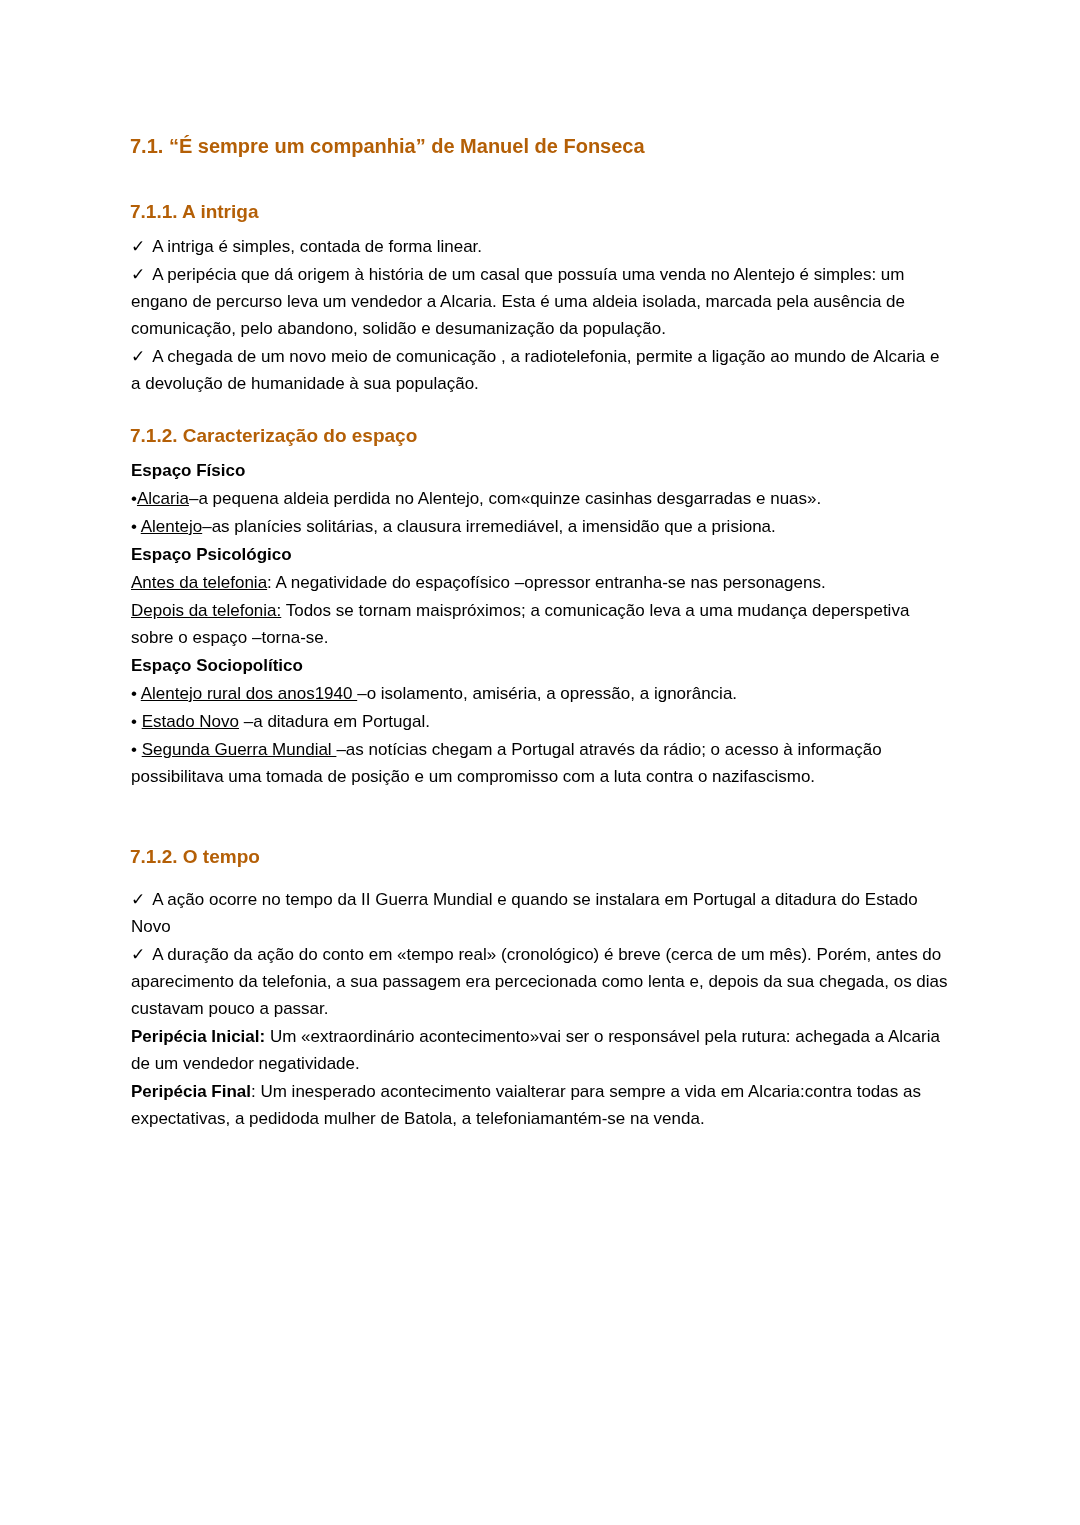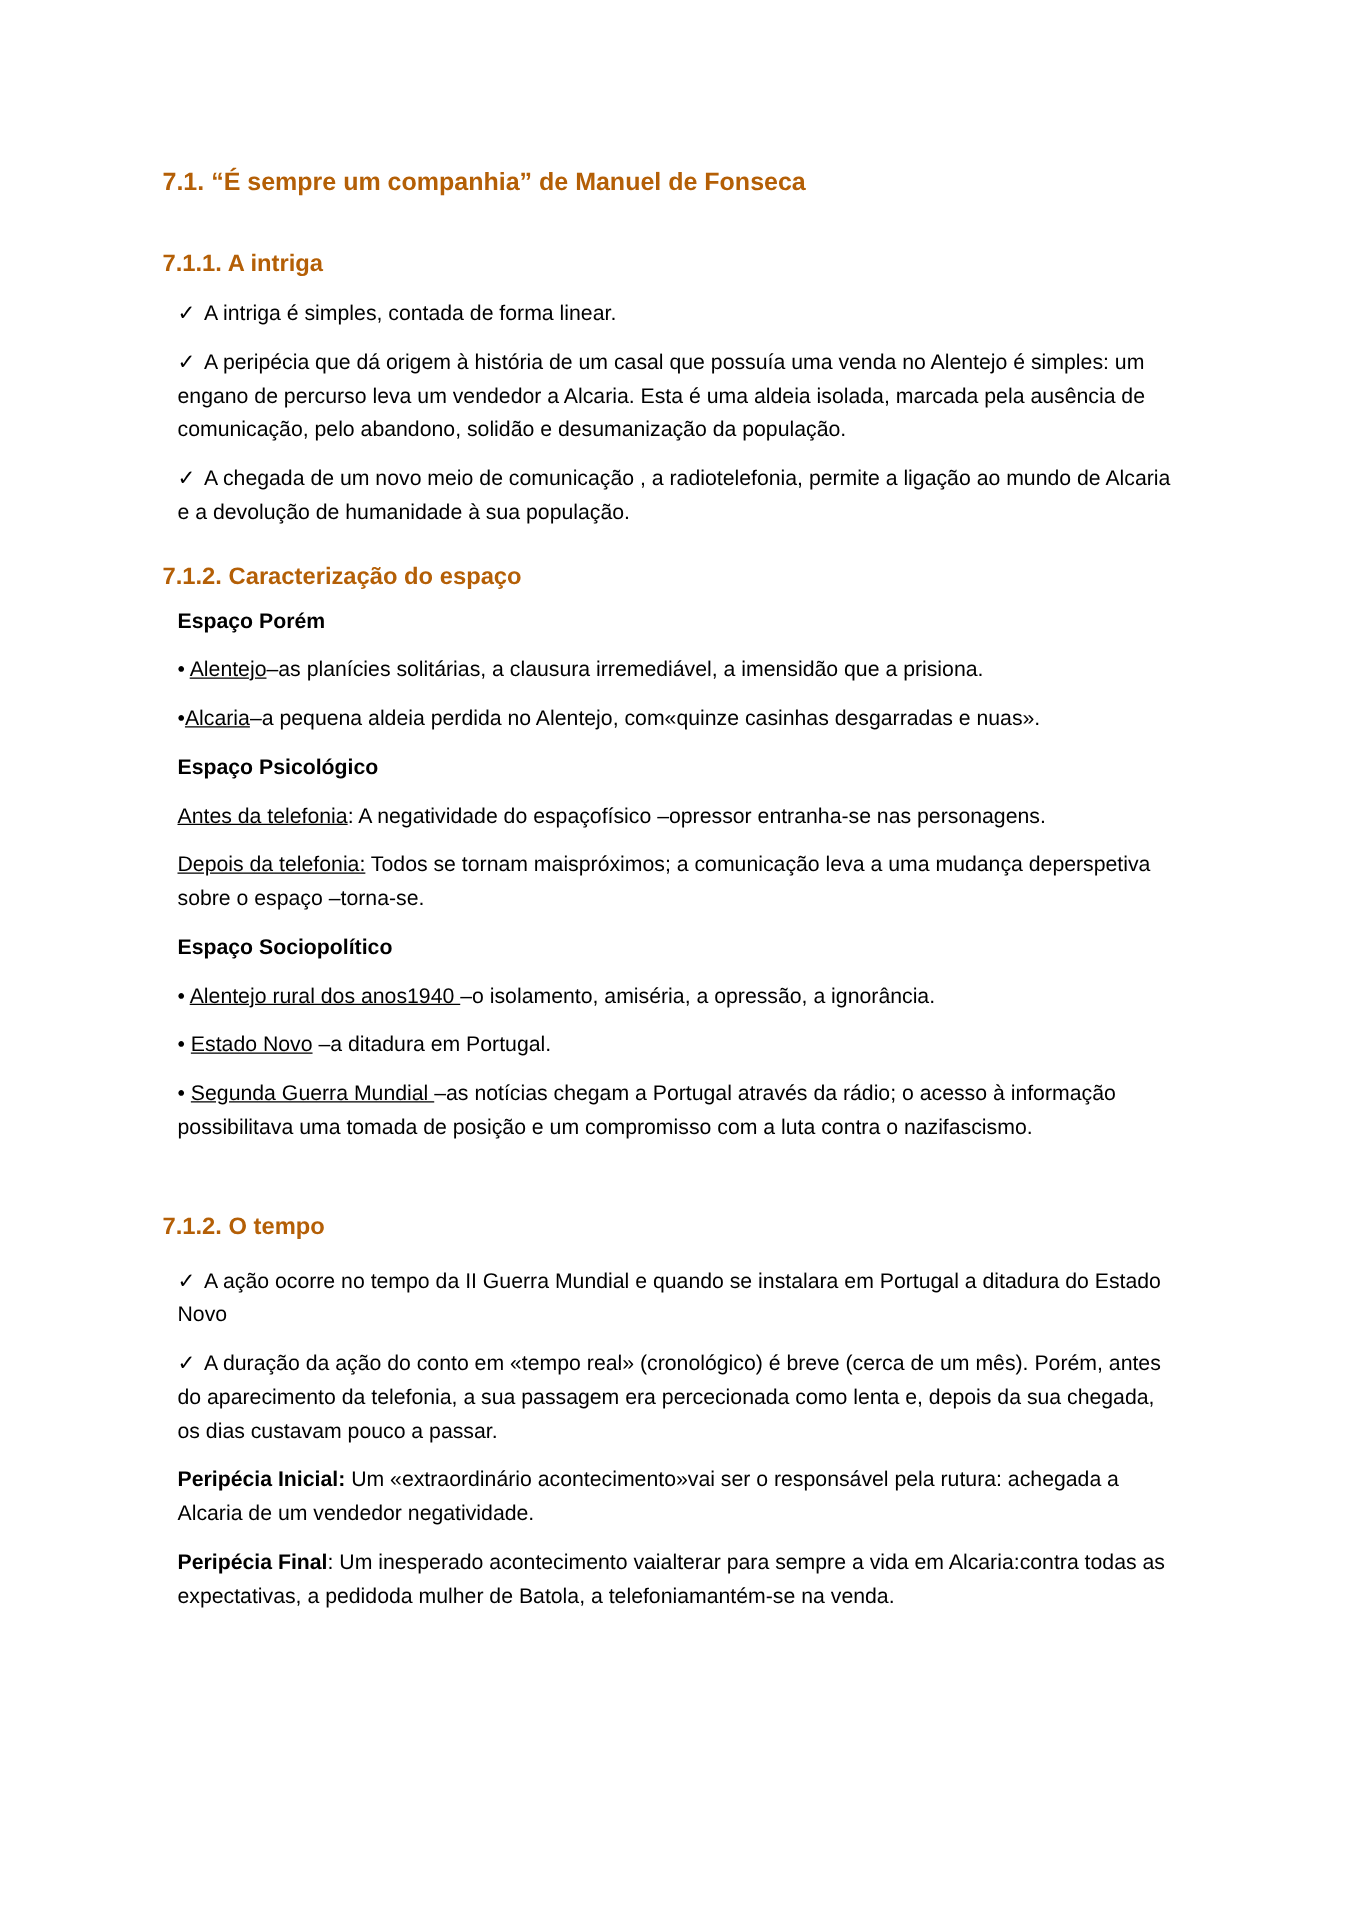--- a/index.html
+++ b/index.html
@@ -34,21 +34,21 @@
     line-height:26px;
     font-weight:700;
     margin:26px 0 8px 0;
   }
   .h2.first{margin-top:1px;}
   .h2.big-gap{margin-top:54px;margin-bottom:16px;}
   .sub{
     font-weight:700;
     margin-top:27px;
   }
-  p.body{margin:12px;}
+  p.body{margin:1px;}
   .para-gap{margin-top:27px;}
   .check{
     display:inline-block;
     margin-right:7px;
   }
   .u{text-decoration:underline;}
   .bold{font-weight:700;}
 </style>
 </head>
 <body>
@@ -60,23 +60,23 @@
   <section>
     <h2 class="h2 first">7.1.1. A intriga</h2>
     <p class="body"><span class="check">✓</span><span>A intriga é simples, contada de forma linear.</span></p>
     <p class="body"><span class="check">✓</span><span>A peripécia que dá origem à história de um casal que possuía uma venda no Alentejo é simples: um engano de percurso leva um vendedor a Alcaria. Esta é uma aldeia isolada, marcada pela ausência de comunicação, pelo abandono, solidão e desumanização da população.</span></p>
     <p class="body"><span class="check">✓</span><span>A chegada de um novo meio de comunicação , a radiotelefonia, permite a ligação ao mundo de Alcaria e a devolução de humanidade à sua população.</span></p>
   </section>
 
   <section>
     <h2 class="h2">7.1.2. Caracterização do espaço</h2>
 
-    <p class="body sub" style="margin-top:0;">Espaço Porém</p>
+    <p class="body sub" style="margin-top:0;">Espaço Físico</p>
+    <p class="body"><span>•</span><span class="u">Alcaria</span><span>–a pequena aldeia perdida no Alentejo, com«quinze casinhas desgarradas e nuas».</span></p>
     <p class="body"><span>• </span><span class="u">Alentejo</span><span>–as planícies solitárias, a clausura irremediável, a imensidão que a prisiona.</span></p>
-    <p class="body"><span>•</span><span class="u">Alcaria</span><span>–a pequena aldeia perdida no Alentejo, com«quinze casinhas desgarradas e nuas».</span></p>
 
     <p class="body sub">Espaço Psicológico</p>
     <p class="body"><span class="u">Antes da telefonia</span><span>: A negatividade do espaçofísico –opressor entranha-se nas personagens.</span></p>
     <p class="body"><span class="u">Depois da telefonia:</span><span> Todos se tornam maispróximos; a comunicação leva a uma mudança deperspetiva sobre o espaço –torna-se.</span></p>
 
     <p class="body sub">Espaço Sociopolítico</p>
     <p class="body"><span>• </span><span class="u">Alentejo rural dos anos1940 </span><span>–o isolamento, amiséria, a opressão, a ignorância.</span></p>
     <p class="body"><span>• </span><span class="u">Estado Novo</span><span> –a ditadura em Portugal.</span></p>
     <p class="body"><span>• </span><span class="u">Segunda Guerra Mundial </span><span>–as notícias chegam a Portugal através da rádio; o acesso à informação possibilitava uma tomada de posição e um compromisso com a luta contra o nazifascismo.</span></p>
   </section>

